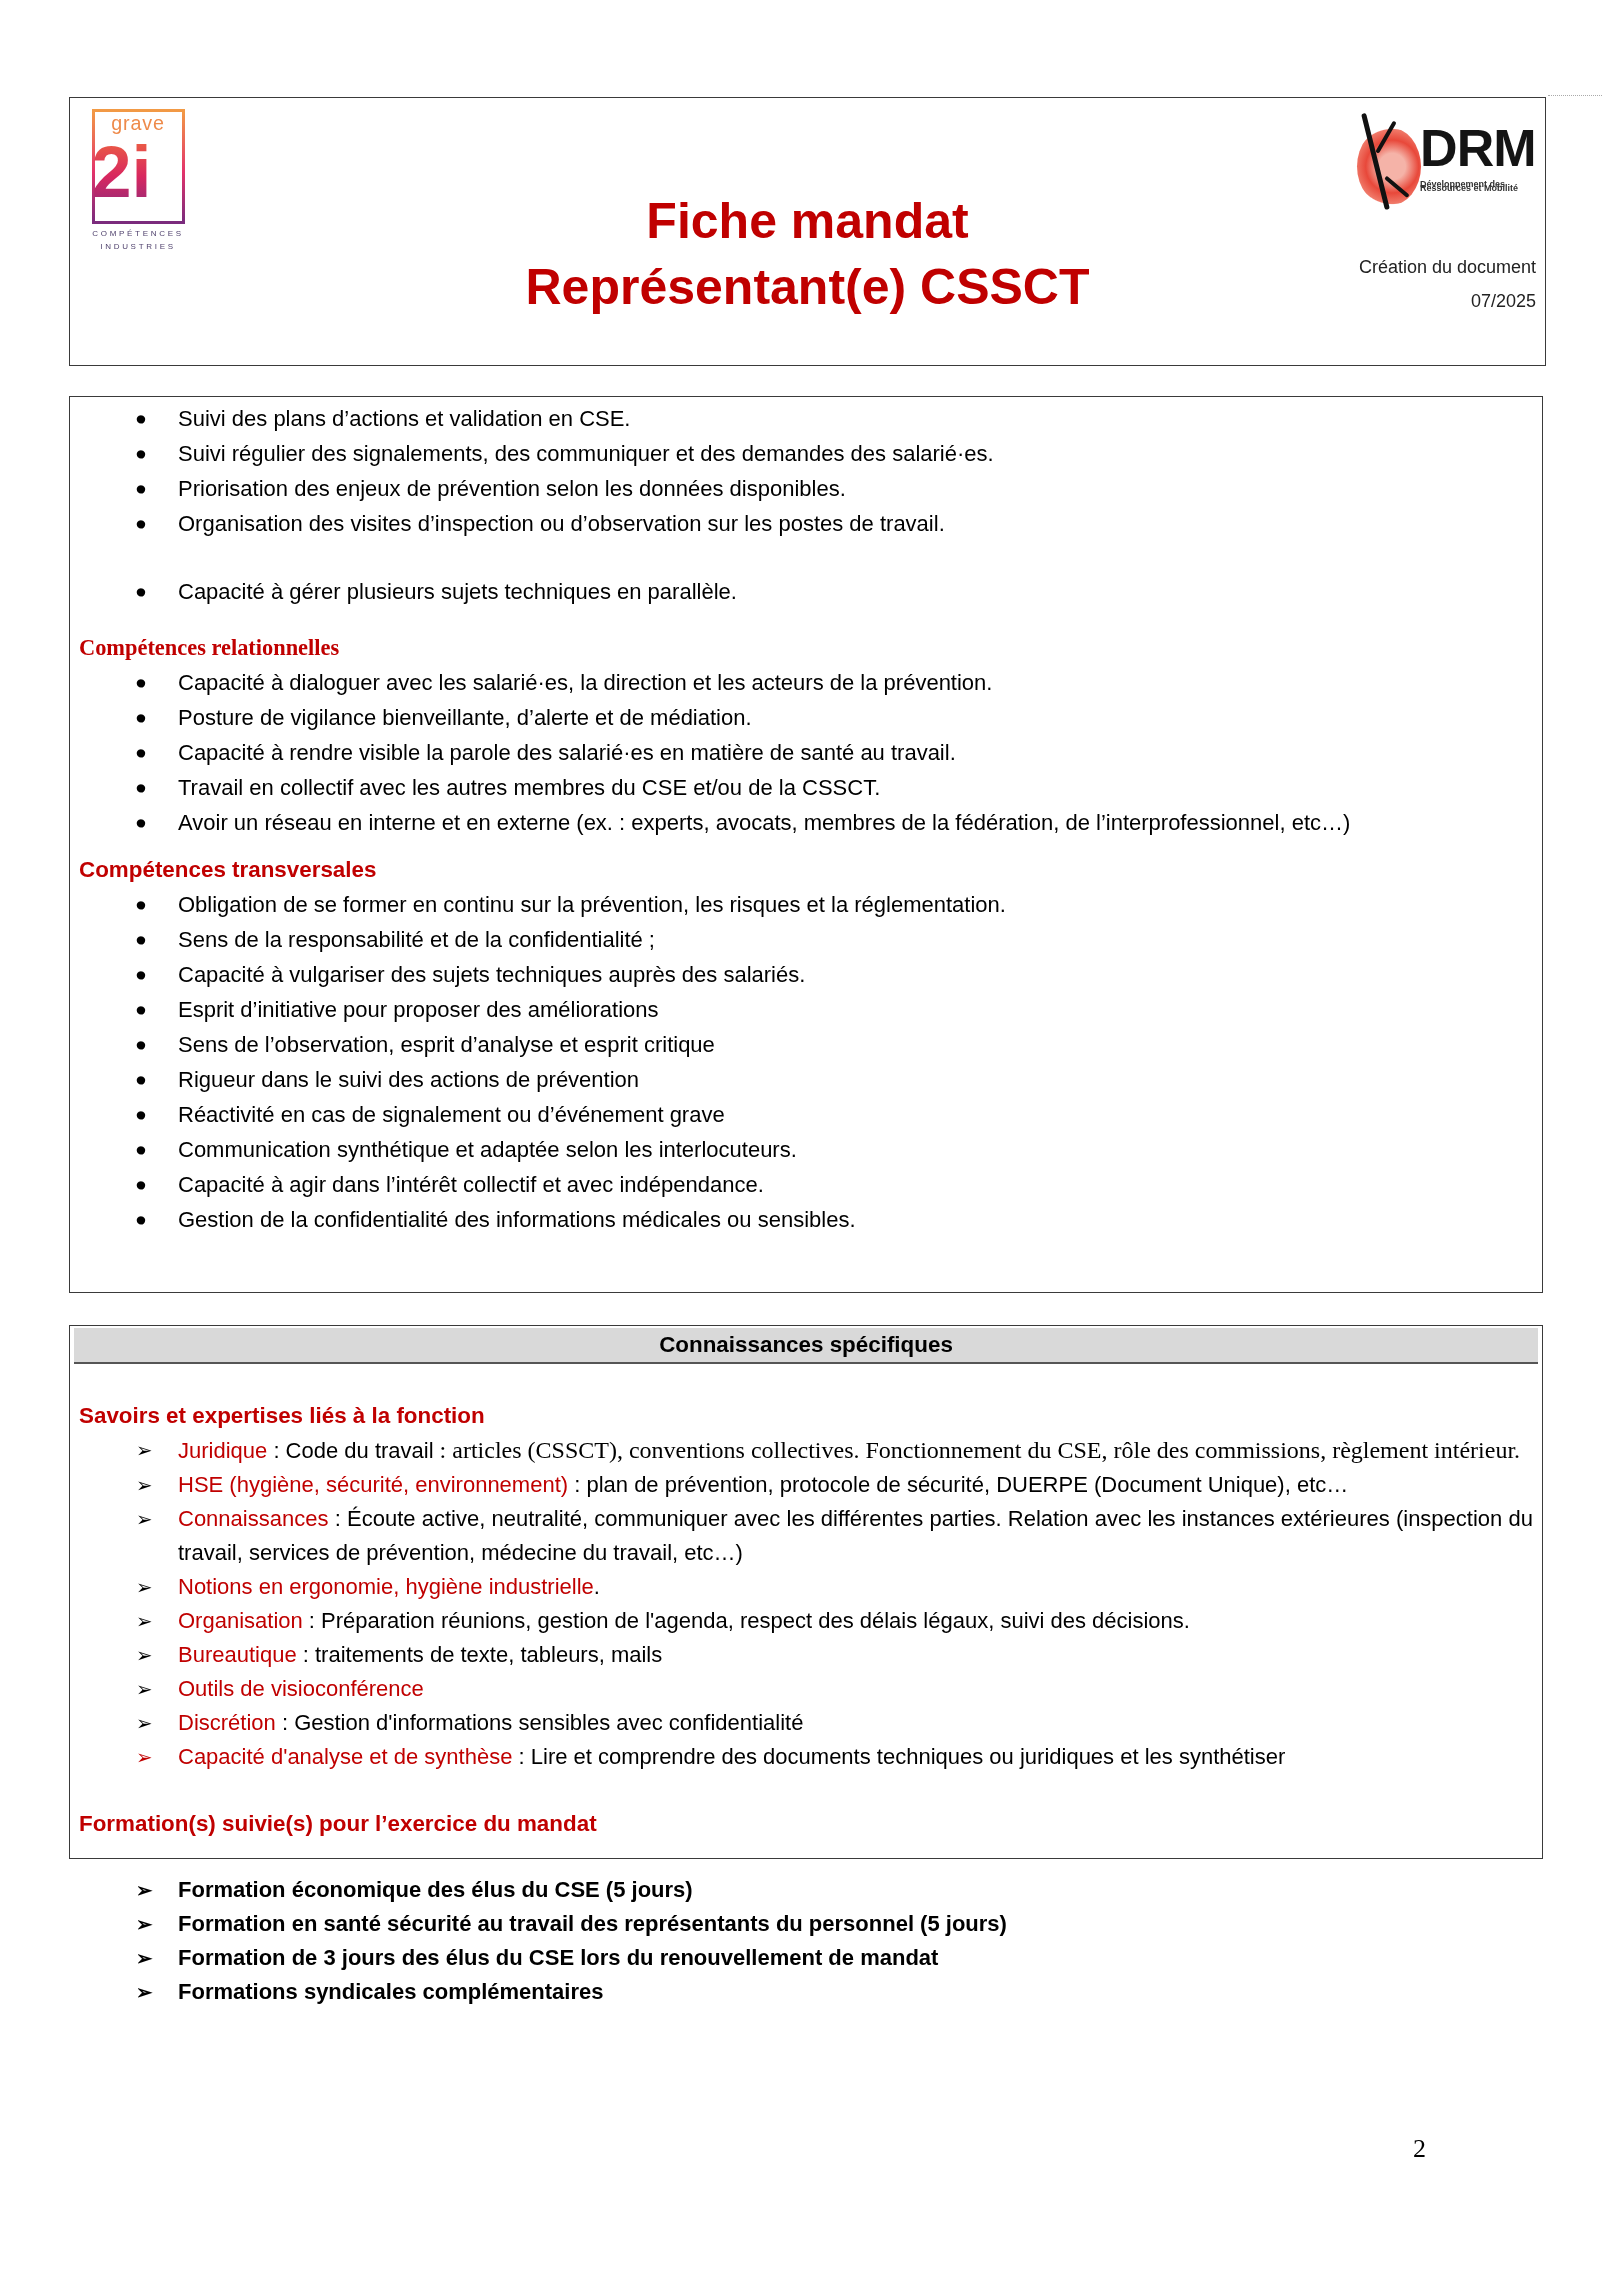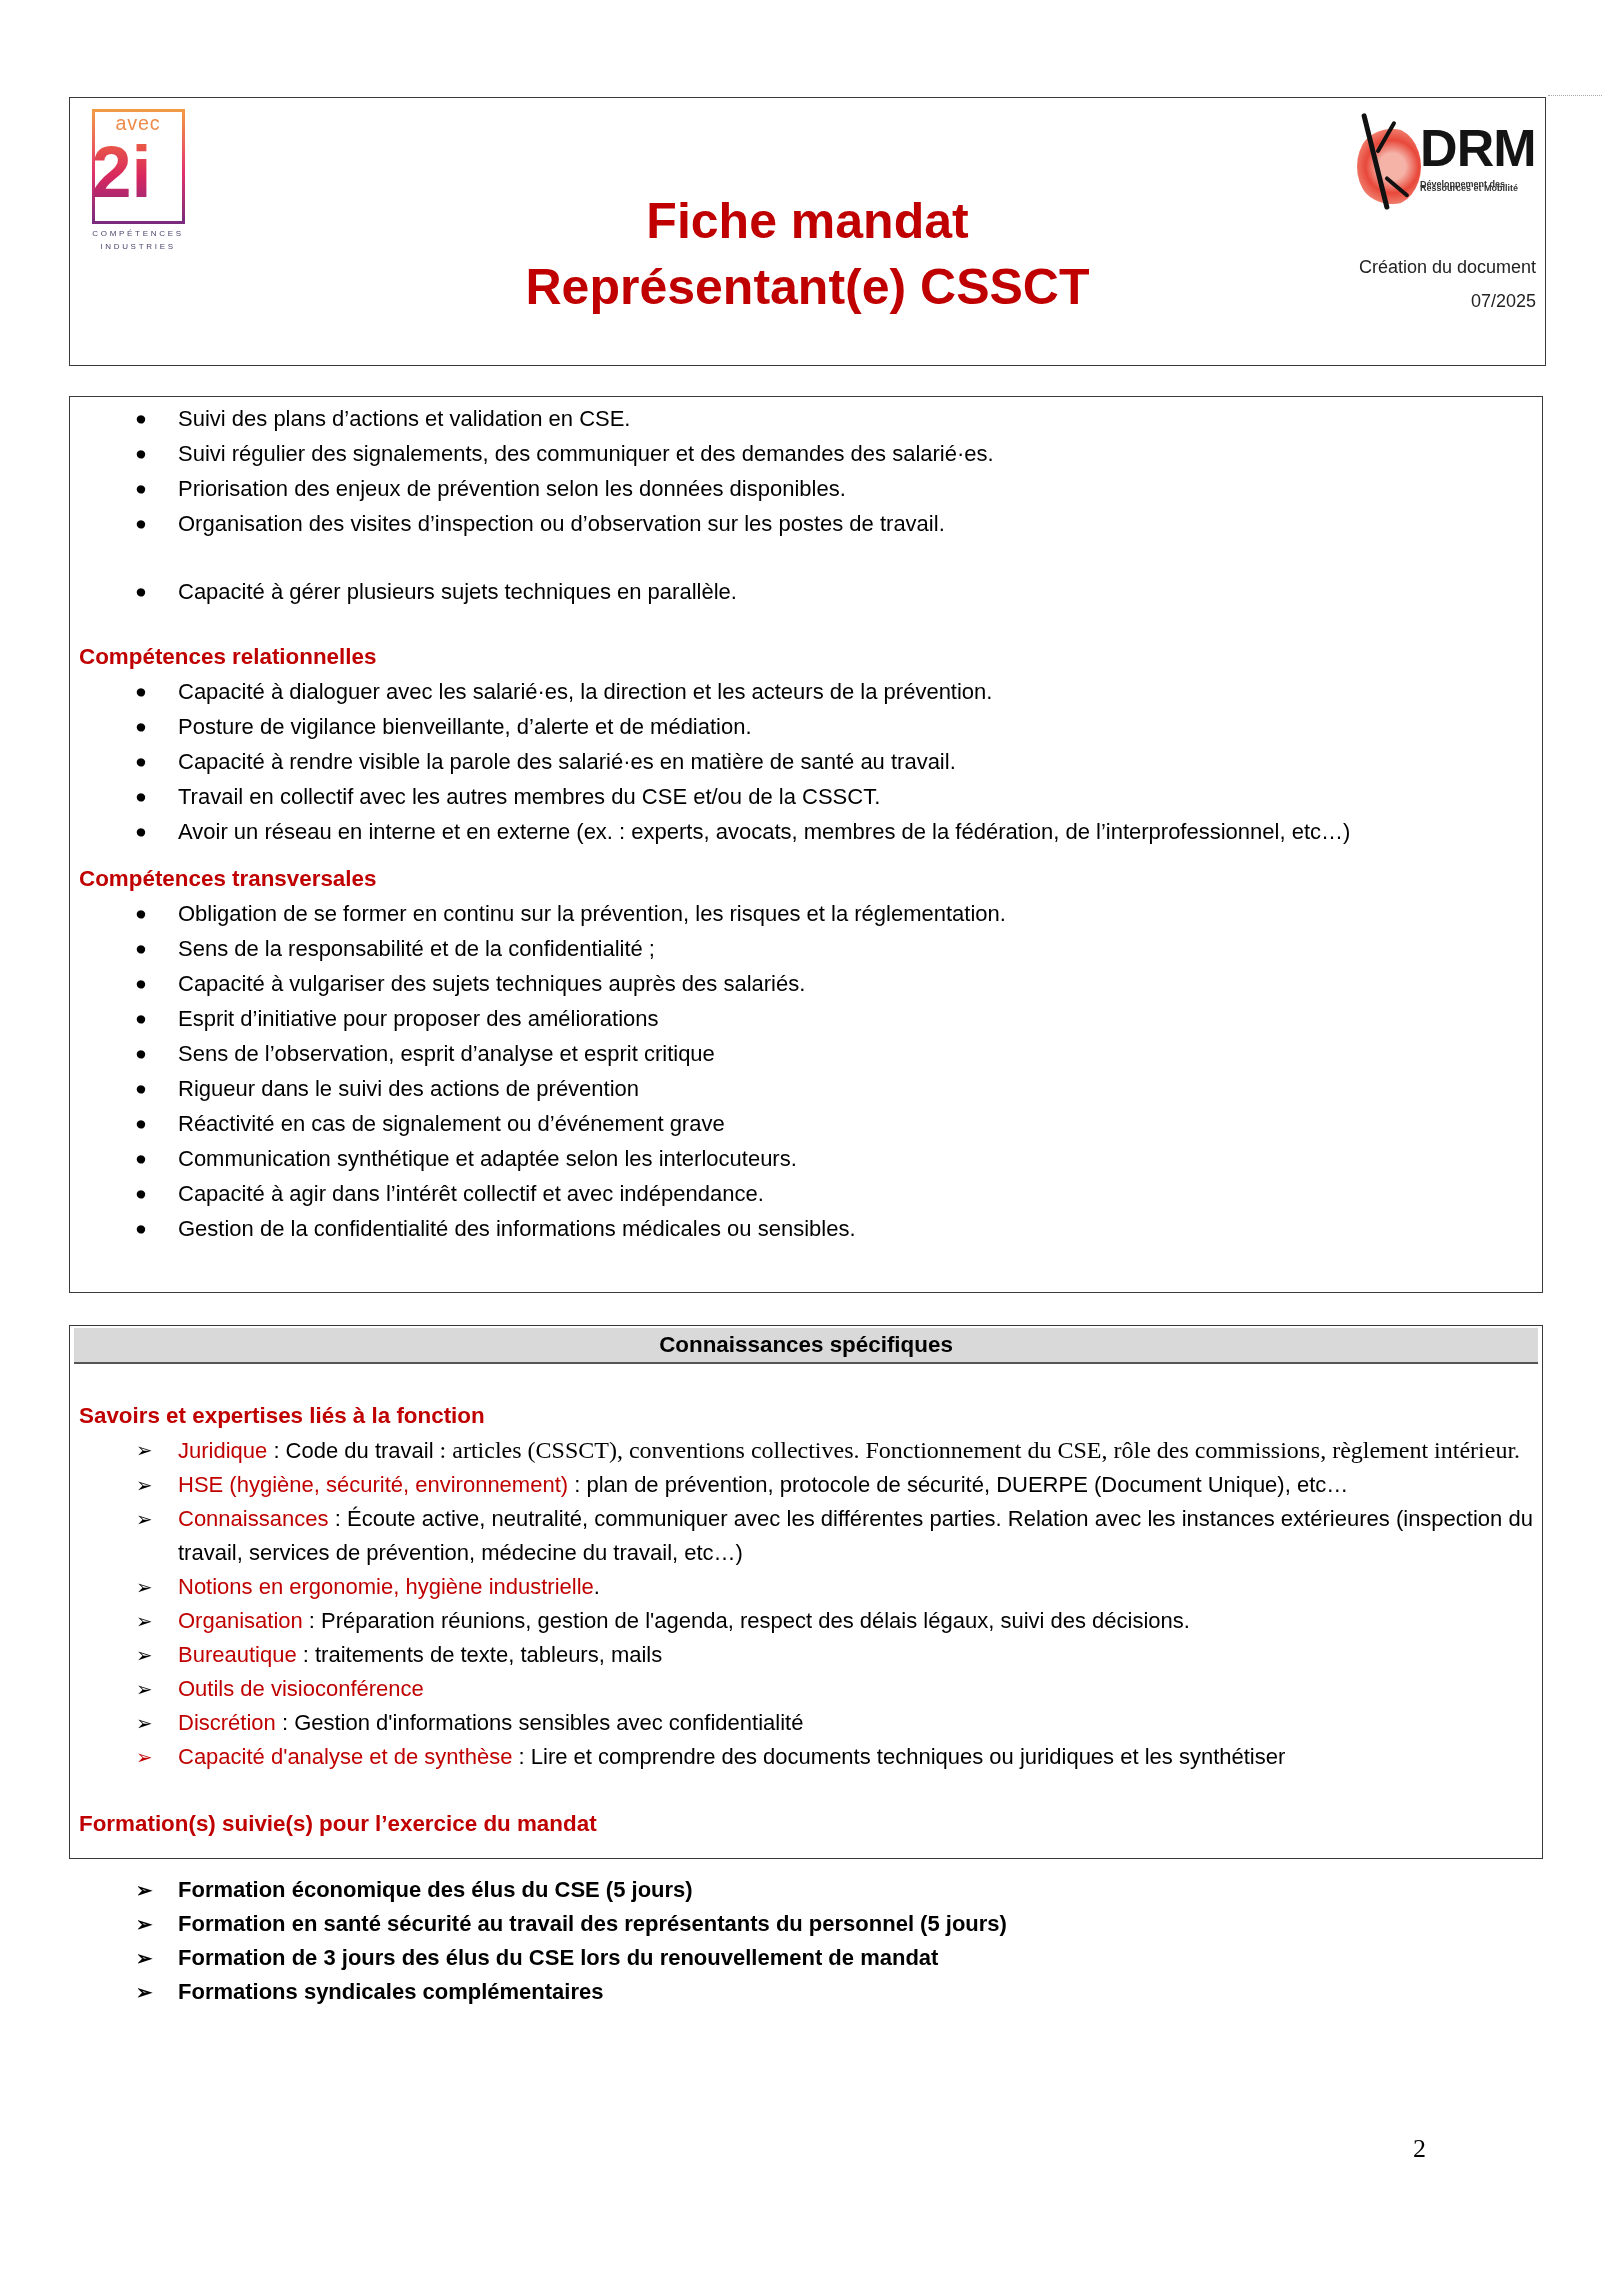--- a/index.html
+++ b/index.html
@@ -39,21 +39,21 @@
     #top-dots { position: absolute; left: 1548px; top: 95px; width: 54px; border-top: 1.8px dotted #aaa; }
   </style>
 </head>
 <body>
 
 <div id="top-dots"></div>
 
 <div class="box" id="header-box">
   <div id="logo-opco">
     <div class="opco-frame"></div>
-    <div class="opco-top">avec</div>
+    <div class="opco-top">grave</div>
     <div class="opco-2i">2i</div>
     <div class="opco-sub" style="top:120px;">COMPÉTENCES</div>
     <div class="opco-sub" style="top:133px;">INDUSTRIES</div>
   </div>
 
   <div id="title-block">
     <div>Fiche mandat</div>
     <div>Représentant(e) CSSCT</div>
   </div>
 
@@ -78,21 +78,21 @@
     <ul class="bullet-list">
       <li><span class="dot">●</span><span>Suivi des plans d’actions et validation en CSE.</span></li>
       <li><span class="dot">●</span><span>Suivi régulier des signalements, des communiquer et des demandes des salarié·es.</span></li>
       <li><span class="dot">●</span><span>Priorisation des enjeux de prévention selon les données disponibles.</span></li>
       <li><span class="dot">●</span><span>Organisation des visites d’inspection ou d’observation sur les postes de travail.</span></li>
     </ul>
     <ul class="bullet-list" style="margin-top:33px;">
       <li><span class="dot">●</span><span>Capacité à gérer plusieurs sujets techniques en parallèle.</span></li>
     </ul>
 
-    <div class="section-title" style="margin-top:30px;">Compétences relationnelles</div>
+    <div class="section-title" style="margin-top:21px;font-family:Liberation Serif, serif;">Compétences relationnelles</div>
     <ul class="bullet-list">
       <li><span class="dot">●</span><span>Capacité à dialoguer avec les salarié·es, la direction et les acteurs de la prévention.</span></li>
       <li><span class="dot">●</span><span>Posture de vigilance bienveillante, d’alerte et de médiation.</span></li>
       <li><span class="dot">●</span><span>Capacité à rendre visible la parole des salarié·es en matière de santé au travail.</span></li>
       <li><span class="dot">●</span><span>Travail en collectif avec les autres membres du CSE et/ou de la CSSCT.</span></li>
       <li><span class="dot">●</span><span>Avoir un réseau en interne et en externe (ex. : experts, avocats, membres de la fédération, de l’interprofessionnel, etc…)</span></li>
     </ul>
 
     <div class="section-title" style="margin-top:12.5px;">Compétences transversales</div>
     <ul class="bullet-list">

